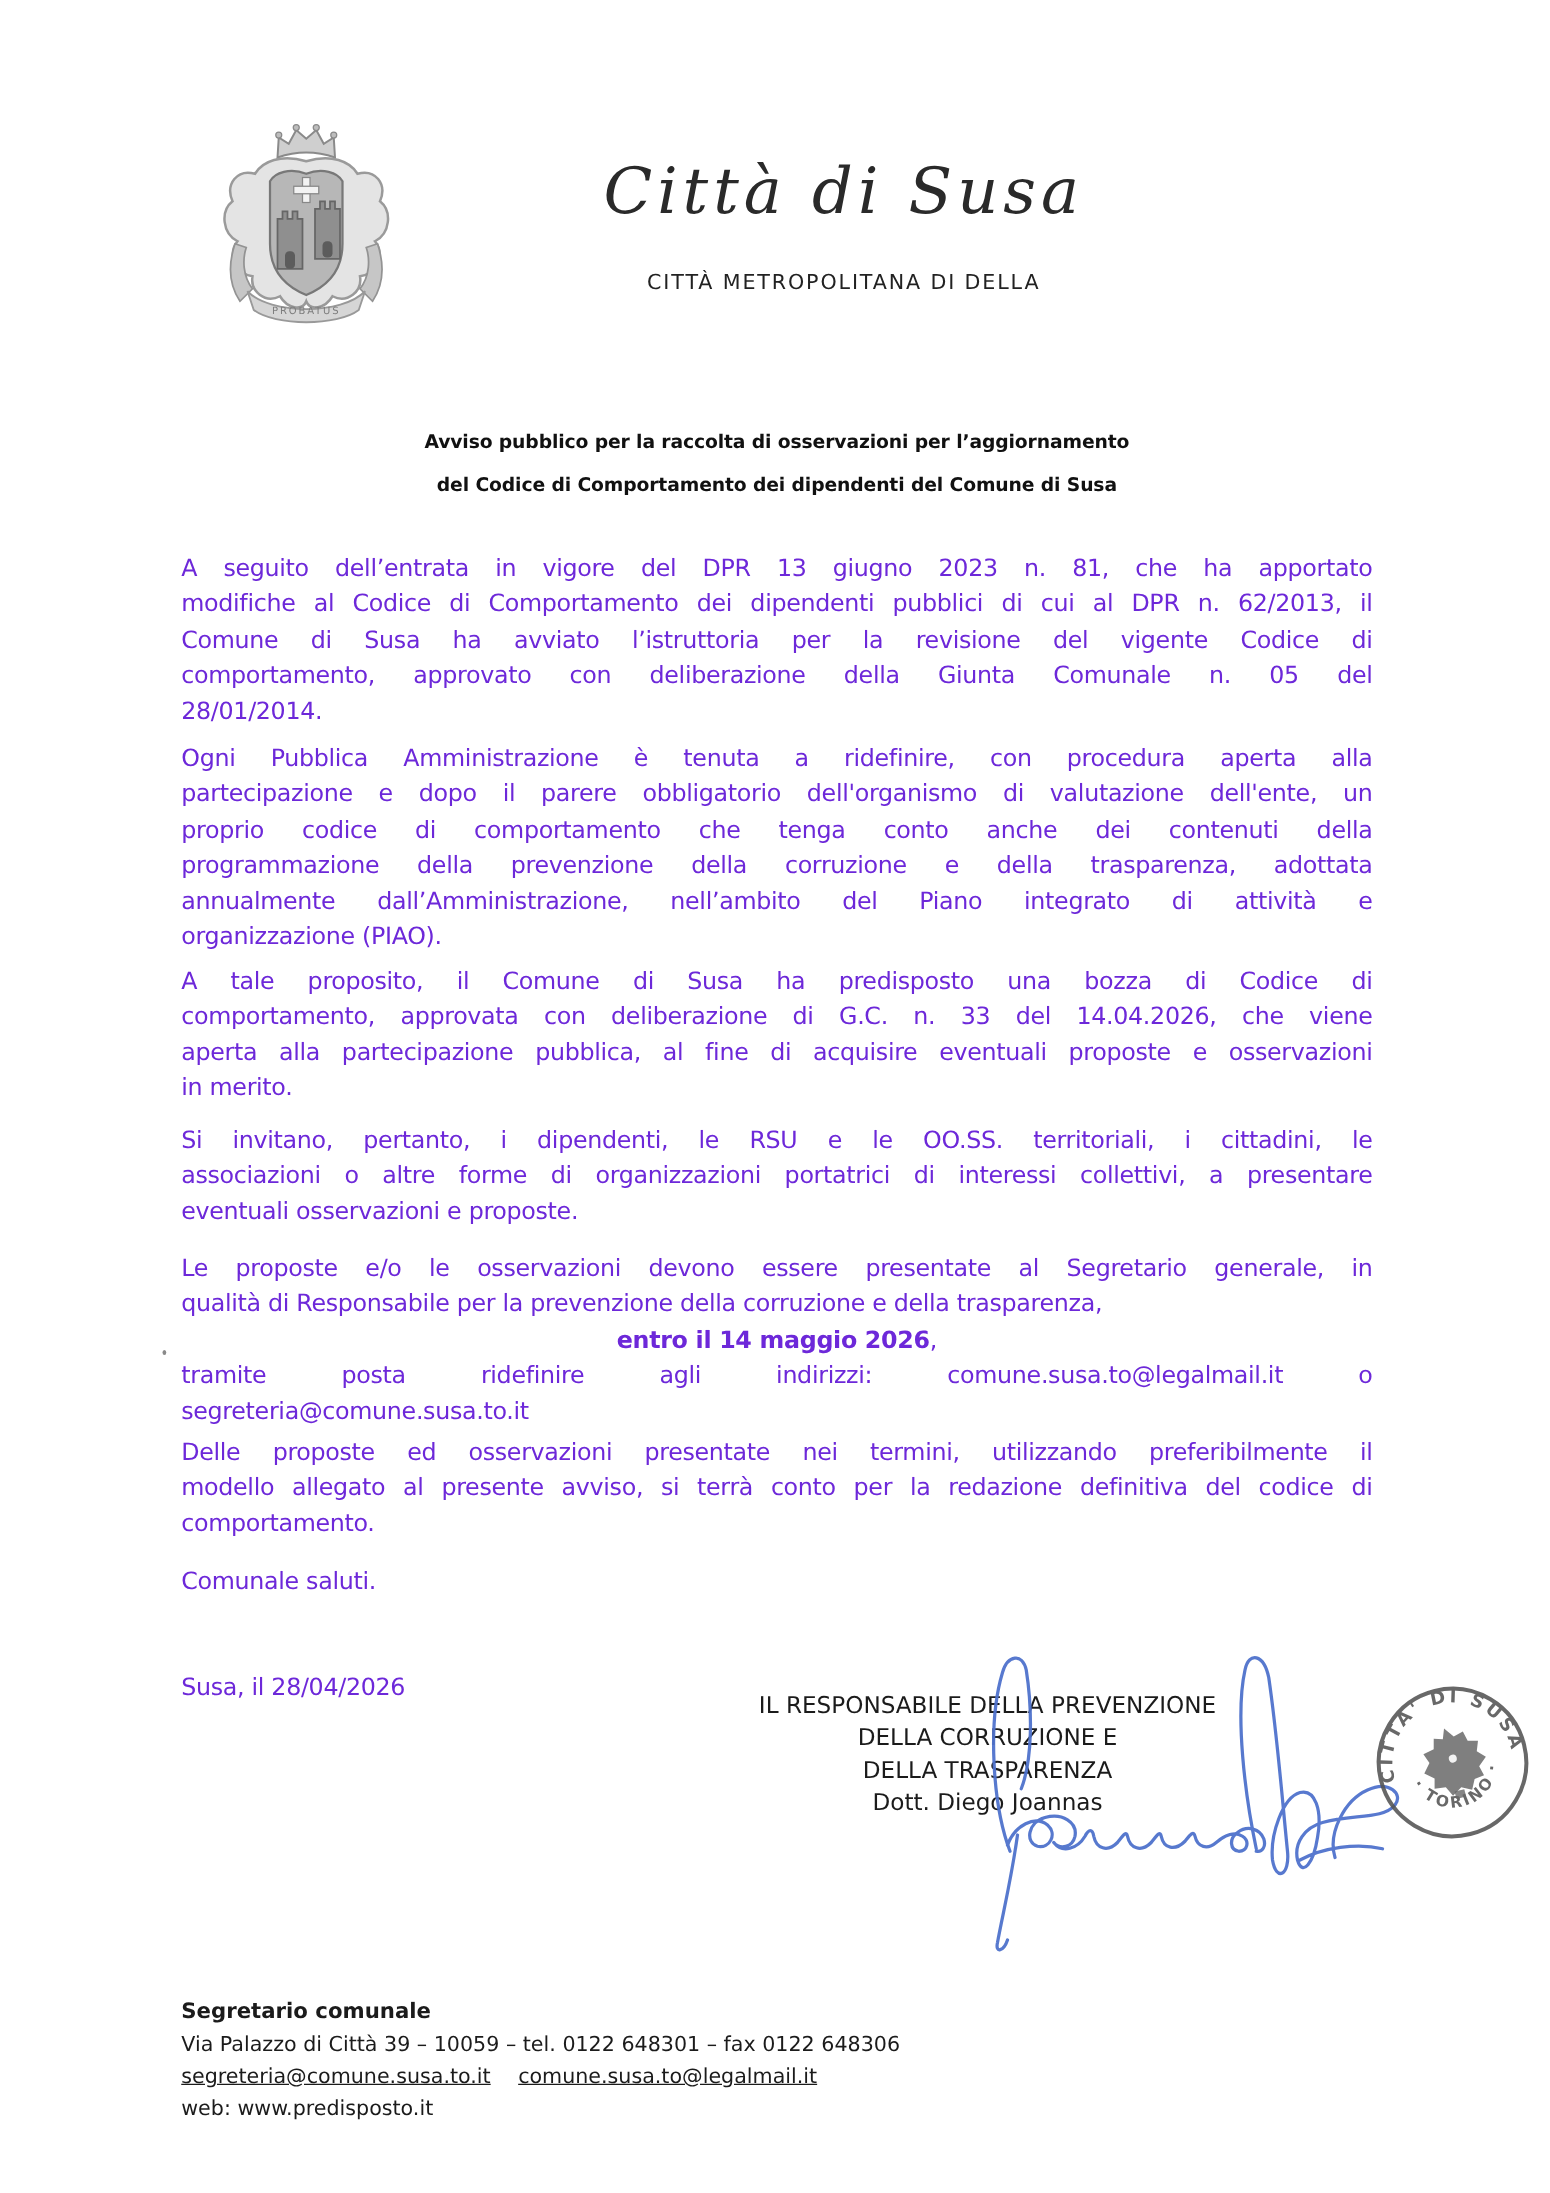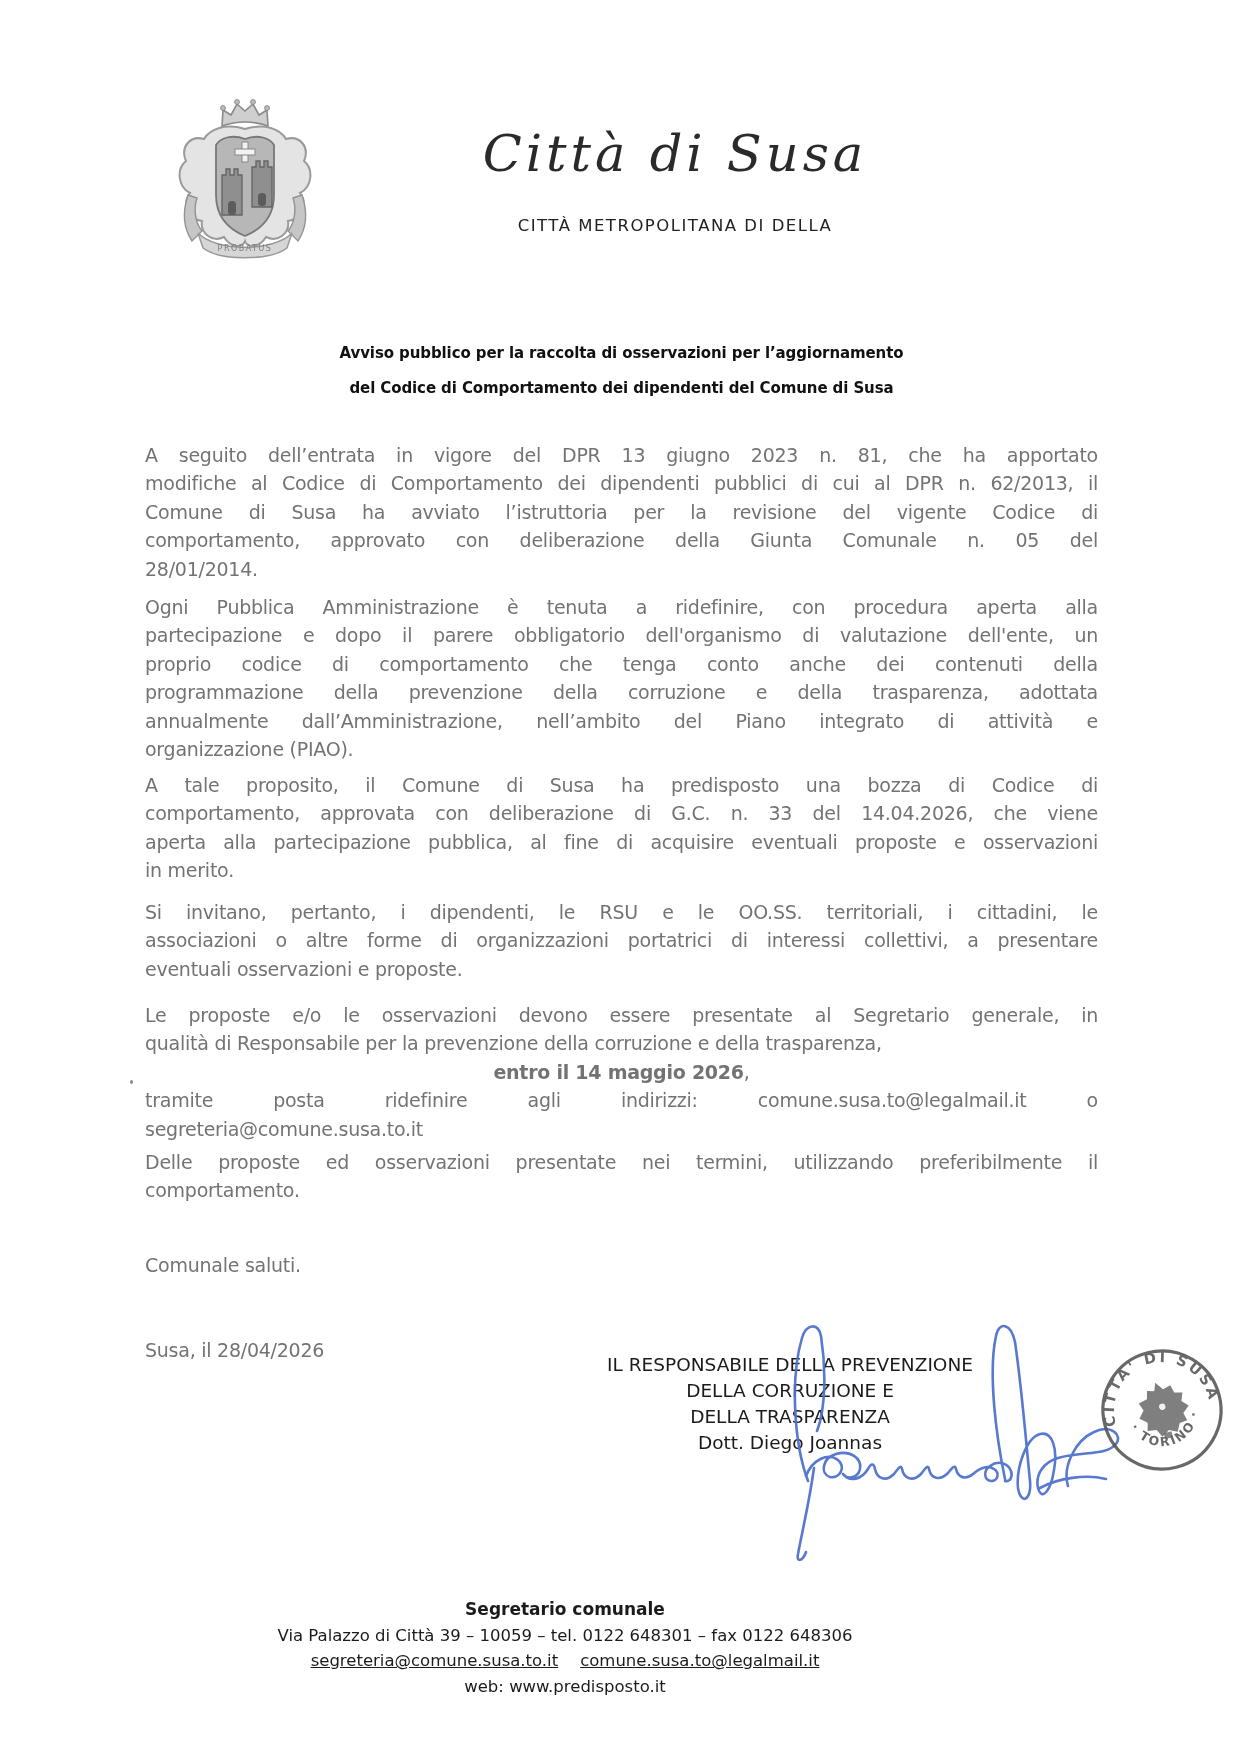--- a/index.html
+++ b/index.html
@@ -35,21 +35,21 @@
   .doc-title {
     position: absolute; left: 145px; top: 336px; width: 953px;
     text-align: center; font-weight: 700; font-size: 15px;
     line-height: 35px; letter-spacing: -0.1px; color: #111;
   }
 
   
   .par {
     position: absolute; left: 145px; width: 953px;
     font-size: 19px; line-height: 28.4px; letter-spacing: -0.25px;
-    color: #737373;
+    color: #6d28d9;
   }
   .jl { text-align: justify; text-align-last: justify; }
   .ll { text-align: left; }
   .cl { text-align: center; }
   .bold { font-weight: 700; }
 
   .p1 { top: 441px; }
   .p2 { top: 593px; }
   .p3 { top: 771px; }
   .p4 { top: 898px; }
@@ -67,21 +67,21 @@
   .sig-block {
     position: absolute; left: 555px; top: 1352px; width: 470px;
     text-align: center; font-size: 18.5px; line-height: 26px; color: #1b1b1b;
   }
   .sig-svg { position: absolute; left: 690px; top: 1316px; pointer-events: none; }
   .stamp-svg { position: absolute; left: 1092px; top: 1340px; }
 
   
   .footer {
     position: absolute; left: 145px; top: 1597px; width: 840px;
-    text-align: center; font-size: 16.5px; line-height: 25.5px; color: #1b1b1b;
+    font-size: 16.5px; line-height: 25.5px; color: #1b1b1b;
   }
   .footer-title { font-weight: 700; font-size: 17px; }
   .flink { text-decoration: underline; }
   .fgap { display: inline-block; width: 22px; }
 </style>
 </head>
 <body>
 
 <div class="page">
 
@@ -155,20 +155,21 @@
   <div class="par p5">
     <div class="jl">Le proposte e/o le osservazioni devono essere presentate al Segretario generale, in</div>
     <div class="ll">qualità di Responsabile per la prevenzione della corruzione e della trasparenza,</div>
     <div class="cl"><span class="bold">entro il 14 maggio 2026</span><span>,</span></div>
     <div class="jl">tramite posta ridefinire agli indirizzi: comune.susa.to@legalmail.it o</div>
     <div class="ll">segreteria@comune.susa.to.it</div>
   </div>
 
   <div class="par p6">
     <div class="jl">Delle proposte ed osservazioni presentate nei termini, utilizzando preferibilmente il</div>
+    <div class="jl">modello allegato al presente avviso, si terrà conto per la redazione definitiva del codice di</div>
     <div class="ll">comportamento.</div>
   </div>
 
   <div class="par closing ll">Comunale saluti.</div>
   <div class="par dateline ll">Susa, il 28/04/2026</div>
 
   <div class="stray-mark"></div>
 
   <div class="sig-block">
     <div>IL RESPONSABILE DELLA PREVENZIONE</div>

